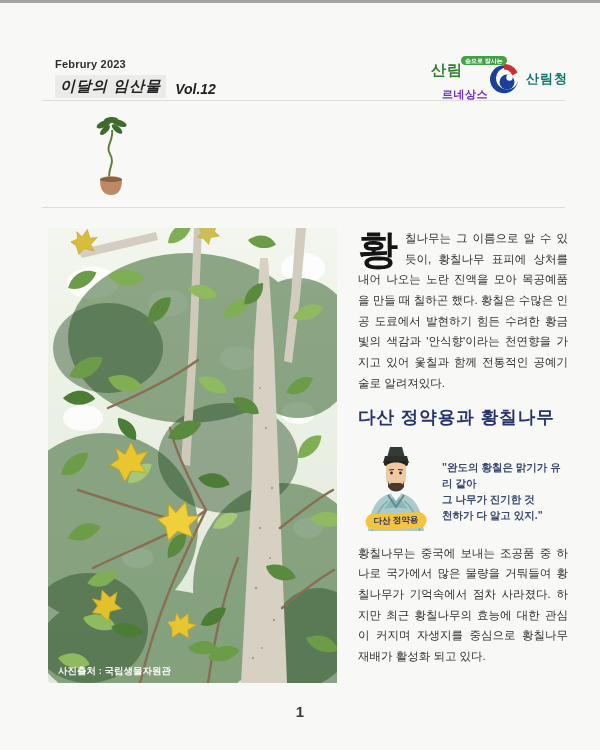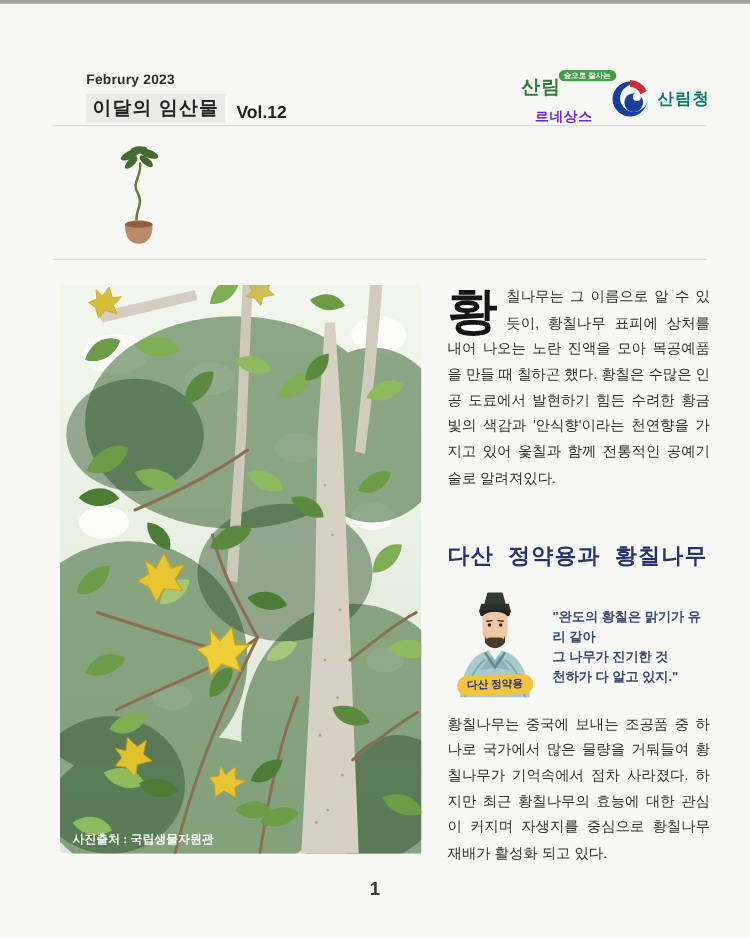--- a/index.html
+++ b/index.html
@@ -2,27 +2,27 @@
 <html><head>
 <meta charset="utf-8">
 <style>
   * { margin:0; padding:0; box-sizing:border-box; }
   html,body { width:600px; }
   body { font-family:"Liberation Sans", sans-serif; background:#ffffff; }
   .page { position:relative; width:600px; height:750px; background:#f8f8f6; overflow:hidden; }
   .topbar { position:absolute; top:0; left:0; width:600px; height:3px; background:#a2a4a0; }
 
   
-  .header { position:absolute; top:58px; left:55px;margin-left:14px; }
+  .header { position:absolute; top:58px; left:55px; }
   .hdr-date { font-size:11px; color:#2e2e2e; font-weight:bold; letter-spacing:.2px; }
-  .hdr-line2 { margin-top:5px; display:flex; align-items:center; }
+  .hdr-line2 { margin-top:5px; display:flex; align-items:center;font-style:italic; }
   .hdr-title { font-size:15px; font-weight:bold; color:#222; background:#ebebe9; padding:2px 5px; letter-spacing:1px; }
   .hdr-vol { font-size:14px; font-weight:bold; color:#222; margin-left:9px; margin-top:4px; }
 
-  .logos { position:absolute; top:58px; right:32px; display:flex; align-items:center; gap:14px; }
+  .logos { position:absolute; top:58px; right:32px; display:flex; align-items:center; gap:0; }
   .ren-logo { position:relative; line-height:1; padding-top:4px; }
   .ren-l1 { font-size:15px; font-weight:bold; color:#2e7d32; letter-spacing:1px; }
   .ren-badge { position:absolute; top:-2px; left:30px; background:#43a047; color:#fff; font-size:6px; font-weight:bold; border-radius:6px; padding:1.5px 4px; white-space:nowrap; }
   .ren-l2 { font-size:11px; font-weight:bold; color:#6d28d9; letter-spacing:.5px; margin-left:11px; margin-top:12px; }
   .kfs { display:flex; align-items:center; gap:6px; }
   .kfs-name { font-size:13px; font-weight:bold; color:#0f766e; letter-spacing:1px; }
 
   .divider { position:absolute; left:42px; width:523px; height:1px; background:#dcdcda; }
   .div1 { top:100px; } .div2 { top:207px; }
 
@@ -31,21 +31,21 @@
   .pot-icon { position:absolute; left:94px; top:10px; }
   .mast-title { position:absolute; left:128px; top:-8px; width:450px; font-size:70px; font-weight:900; color:#2b2e6e; letter-spacing:12px; line-height:102px; white-space:nowrap; }
 
   
   .photo { position:absolute; left:48px; top:228px; width:332px; height:455px; border-radius:4px; overflow:hidden; }
 
   
   .col { position:absolute; left:358px; top:228px; width:210px; }
   .para { font-size:11.5px; line-height:1.8; color:#2f2f2f; text-align:justify; }
   .dropcap { float:left; font-size:40px; line-height:.95; font-weight:bold; color:#141414; margin:2px 7px 0 0; }
-  .h2 { margin-top:38px; font-size:17.5px; font-weight:900; color:#27336f; letter-spacing:1px;font-family:Liberation Mono, monospace; }
+  .h2 { margin-top:11px; font-size:17.5px; font-weight:900; color:#27336f; letter-spacing:1px; }
   .para2 { margin-top:10px; color:#454f6d; }
   .fig-row { margin-top:14px; display:flex; }
   .figure { position:relative; width:76px; height:88px; flex:none; }
   .fig-badge { position:absolute; bottom:2px; left:50%; transform:translateX(-50%) rotate(-2deg); background:#f5c43d; color:#273266; font-size:8.5px; font-weight:bold; border-radius:8px; padding:2px 8px; white-space:nowrap; }
   .quote { margin-left:8px; margin-top:16px; font-size:10.5px; font-weight:bold; color:#3b4a70; line-height:1.55; }
   .para3 { margin-top:12px; }
 
   .pagenum { position:absolute; left:0; top:703px; width:600px; text-align:center; font-size:15px; font-weight:bold; color:#3a3a3a; }
 </style>
 </head>

